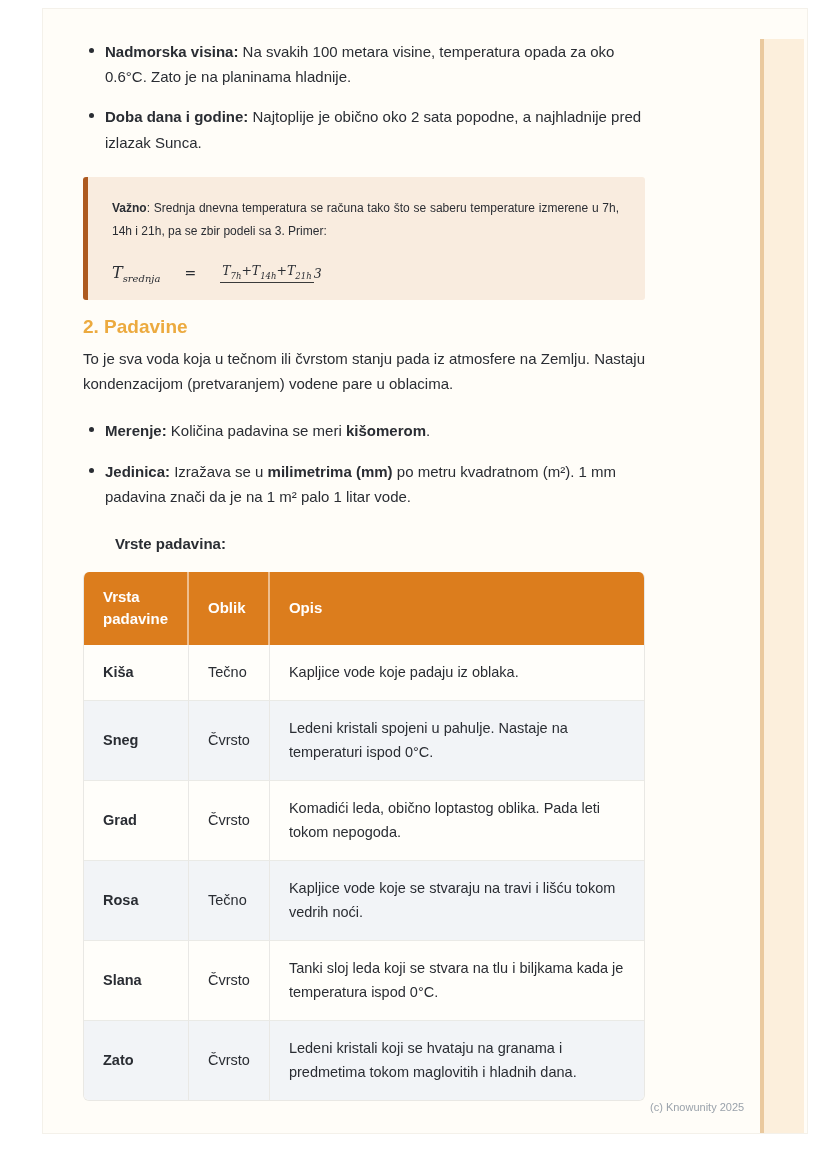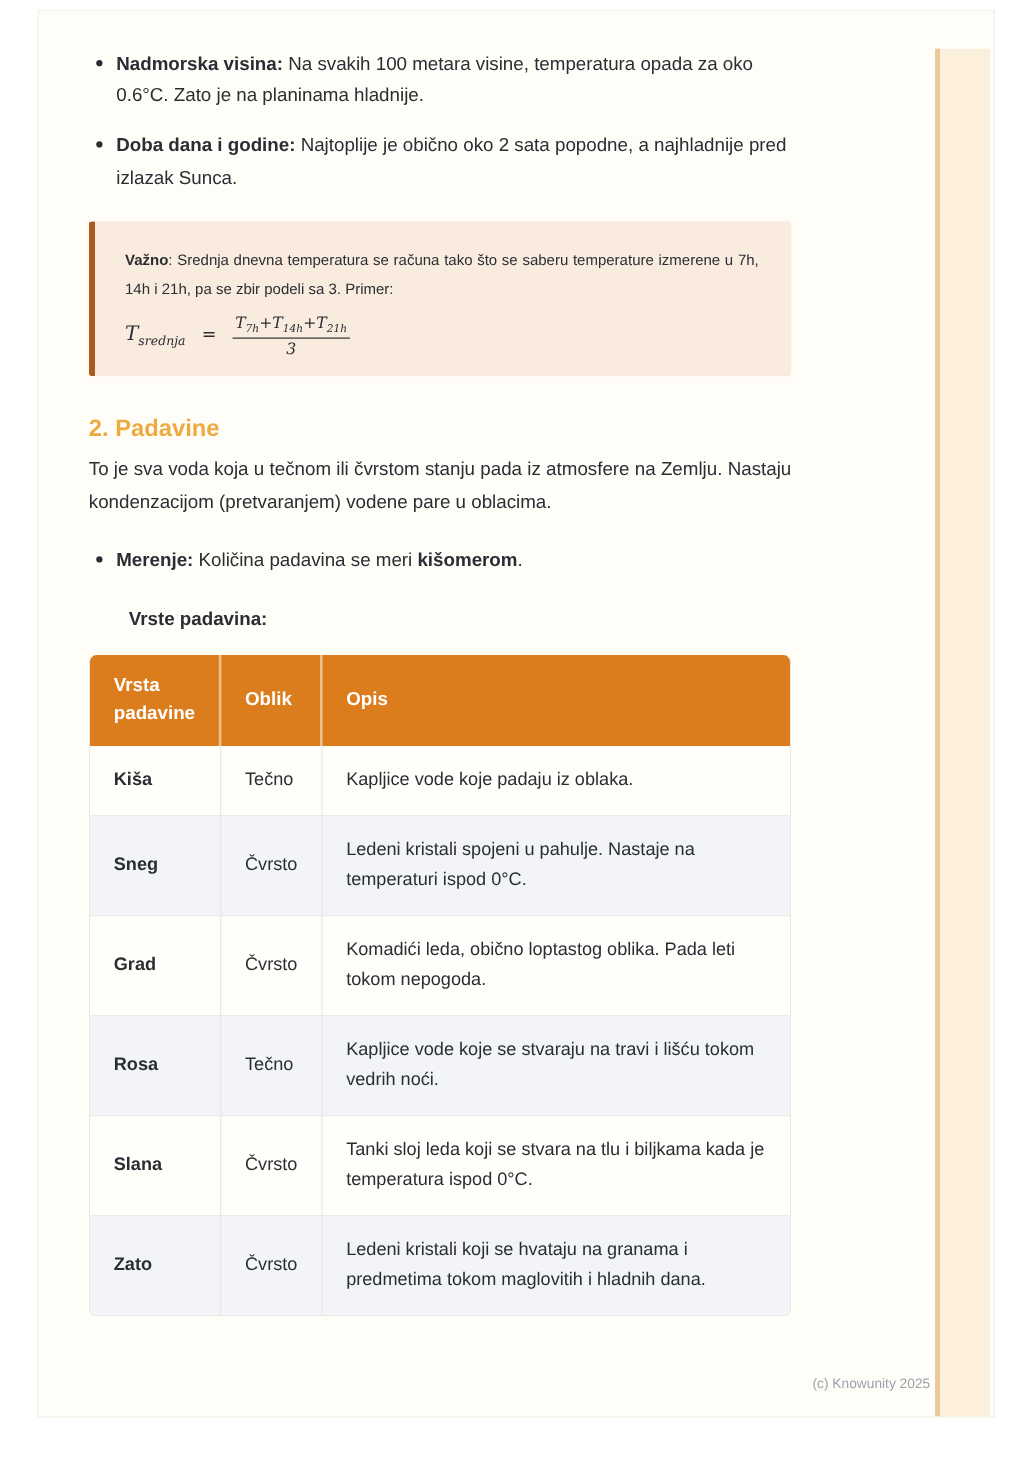--- a/index.html
+++ b/index.html
@@ -1,20 +1,20 @@
 <!DOCTYPE html>
 <html style="--text: #2a2d33; --heading: #ecaa3f; --th-bg: #dc7d1d; --callout-bg: #f9ecdf; --callout-border: #ad5a20; --row-alt: #f2f4f7; --row-base: #fffefa; --page-bg: #fffdf8; --stripe-band: #fcefdc; --stripe-line: #eac99e; --border-light: #e9e8e4; --watermark: #9aa2ab;"><head>
 <meta charset="utf-8">
 <style>
   * { margin: 0; padding: 0; box-sizing: border-box; }
   html, body { width: 828px; height: 1171px; background: #ffffff; overflow: hidden; }
   body { font-family: "Liberation Sans", sans-serif; color: var(--text, #2a2d33); position: relative; }
 
   .page {
-    position: absolute; left: 30px; top: 8px; width: 766px; height: 1126px;
+    position: absolute; left: 42px; top: 8px; width: 766px; height: 1126px;
     background: var(--page-bg, #fffdf8);
     border: 1px solid #f4f1ea;
   }
   .stripe {
     position: absolute; left: 717px; top: 30px; width: 44px; height: 1094px;
     background: var(--stripe-band, #fcefdc);
     border-left: 4px solid var(--stripe-line, #eac99e);
     z-index: 1;
   }
   .content { position: relative; padding: 30px 162px 0 40px; z-index: 2; }
@@ -33,31 +33,31 @@
 
   .callout {
     margin-top: 22px;
     background: var(--callout-bg, #f9ecdf);
     border-left: 5px solid var(--callout-border, #ad5a20);
     border-radius: 3px;
     padding: 20px 26px 16px 24px;
   }
   .callout p { font-size: 12px; line-height: 1.92; text-align: justify; }
   .formula {
-    margin-top: 8px; font-family: "DejaVu Serif", serif; font-style: italic;
-    font-size: 16px; display: flex; align-items: center; gap: 13px;
+    margin-top: 20px; font-family: "DejaVu Serif", serif; font-style: italic;
+    font-size: 16px; display: flex; align-items: center; gap: 24px;
   }
   .formula sub { font-size: 10px; font-style: italic; }
   .formula .eq { font-style: normal; font-size: 14px; }
-  .frac { display: inline-flex; flex-direction: column; align-items: center; line-height: 1; }
+  .frac { display: inline-flex; align-items: center; line-height: 1; }
   .frac .num { font-size: 12.5px; padding: 1px 2px 2px 2px; border-bottom: 1px solid #3a3a3a; }
   .frac .num sub, .frac .den sub { font-size: 8.5px; }
   .frac .den { font-size: 12.5px; padding-top: 2px; }
 
-  h2.heading { margin-top: 32px; font-size: 19px; font-weight: bold; color: var(--heading, #ecaa3f); }
+  h2.heading { margin-top: 16px; font-size: 19px; font-weight: bold; color: var(--heading, #ecaa3f); }
   p.intro { margin-top: 8px; font-size: 15px; line-height: 1.68; text-align: justify; }
   ul.bullets.mid { margin-top: 22px; }
   p.caption { margin-top: 26px; font-size: 15px; font-weight: bold; margin-left: 32px; }
 
   .table-wrap {
     margin-top: 20px; border-radius: 6px; overflow: hidden;
     border: 1px solid var(--border-light, #e9e8e4); border-top: none;
   }
   table { width: 100%; border-collapse: separate; border-spacing: 0; }
   thead th {
@@ -111,20 +111,23 @@
     </div>
 
     <h2 class="heading">2. Padavine</h2>
 
     <p class="intro">To je sva voda koja u tečnom ili čvrstom stanju pada iz atmosfere na Zemlju. Nastaju kondenzacijom (pretvaranjem) vodene pare u oblacima.</p>
 
     <ul class="bullets mid">
       <li>
         <span class="dot"></span><b>Merenje:</b><span> Količina padavina se meri </span><b>kišomerom</b><span>.</span>
       </li>
+      <li>
+        <span class="dot"></span><b>Jedinica:</b><span> Izražava se u </span><b>milimetrima (mm)</b><span> po metru kvadratnom (m²). 1 mm padavina znači da je na 1 m² palo 1 litar vode.</span>
+      </li>
     </ul>
 
     <p class="caption">Vrste padavina:</p>
 
     <div class="table-wrap">
       <table>
         <colgroup>
             <col class="c1">
             <col class="c2">
             <col>

